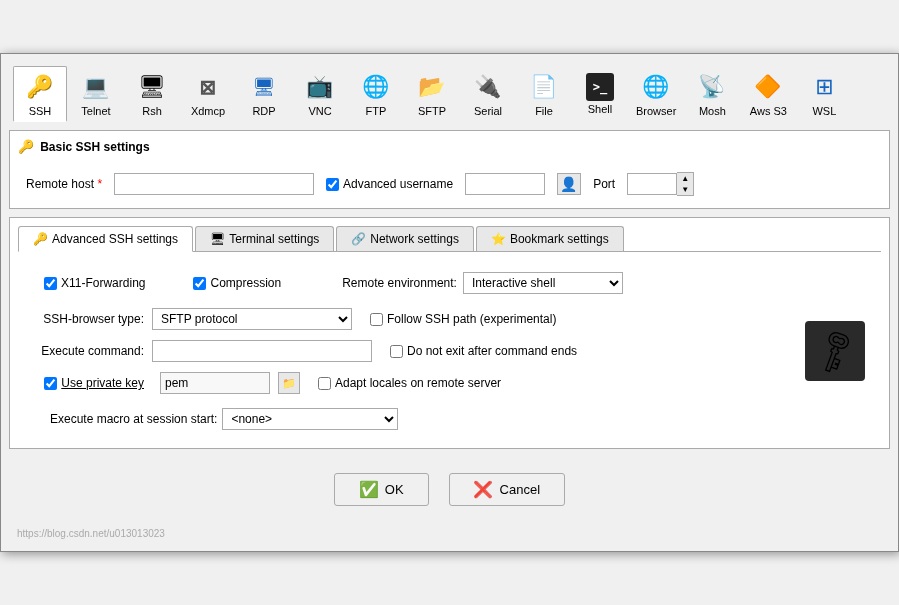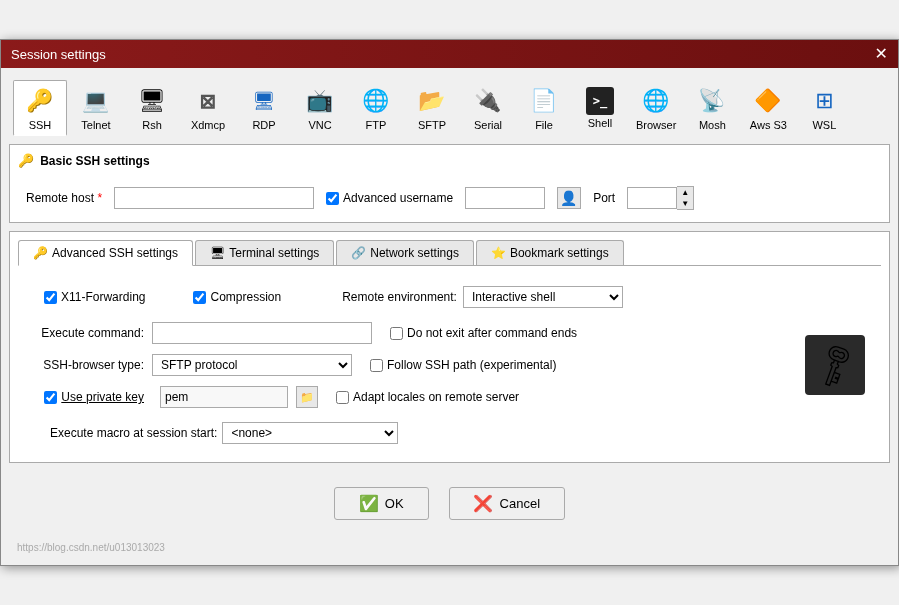--- a/index.html
+++ b/index.html
@@ -235,21 +235,21 @@
       align-self: center;
     }
 
     .pem-row {
       display: flex;
       align-items: center;
       gap: 8px;
     }
     .pem-input {
       height: 22px;
-      width: 128px;
+      width: 110px;
       border: 1px solid #aaa;
       background: #f8f8f8;
       font-size: 12px;
       padding: 2px 4px;
     }
     .pem-browse-btn {
       width: 22px;
       height: 22px;
       border: 1px solid #aaa;
       background: #e8e8e8;
@@ -304,24 +304,20 @@
       padding: 2px 8px 4px;
       font-size: 10px;
       color: #aaa;
     }
   </style>
 </head>
 <body>
 
 <div class="dialog">
 
-  <div class="title-bar">
-    <span>Session settings</span>
-    <button class="title-bar-close">✕</button>
-  </div>
 
   <div class="content">
 
     <div class="protocol-tabs">
 
       <div class="proto-tab active">
         <div class="proto-icon" style="font-size:22px;">🔑</div>
         <span class="proto-label">SSH</span>
       </div>
 
@@ -468,38 +464,38 @@
               <option>Bash</option>
               <option>Zsh</option>
             </select>
           </div>
         </div>
 
         <div style="display:flex; align-items:flex-start; gap:10px;">
           <div style="display:flex; flex-direction:column; gap:10px; flex:1;">
 
             <div style="display:flex; align-items:center; gap:8px;">
-              <span class="adv-row-label">Execute command:</span>
-              <input class="adv-text-input" type="text" value="" style="">
-              <label class="checkbox-label" style="margin-left:10px; font-size:12px;">
-                <input type="checkbox" style="">
-                <span>Do not exit after command ends</span>
-              </label>
-            </div>
-
-            <div style="display:flex; align-items:center; gap:8px;">
               <span class="adv-row-label">SSH-browser type:</span>
               <select class="select-input ssh-browser-select">
                 <option>SFTP protocol</option>
                 <option>SCP protocol</option>
                 <option>None</option>
               </select>
               <label class="checkbox-label" style="margin-left:10px; font-size:12px;">
                 <input type="checkbox" style="">
                 <span>Follow SSH path (experimental)</span>
+              </label>
+            </div>
+
+            <div style="display:flex; align-items:center; gap:8px;">
+              <span class="adv-row-label">Execute command:</span>
+              <input class="adv-text-input" type="text" value="" style="">
+              <label class="checkbox-label" style="margin-left:10px; font-size:12px;">
+                <input type="checkbox" style="">
+                <span>Do not exit after command ends</span>
               </label>
             </div>
 
             <div style="display:flex; align-items:center; gap:8px;">
               <label class="checkbox-label" style="min-width:110px; justify-content:flex-end;text-decoration:underline;">
                 <input type="checkbox" checked="" style="">
                 <span>Use private key</span>
               </label>
               <div class="pem-row" style="margin-left:8px;">
                 <input class="pem-input text-input" type="text" value="pem" style="">

